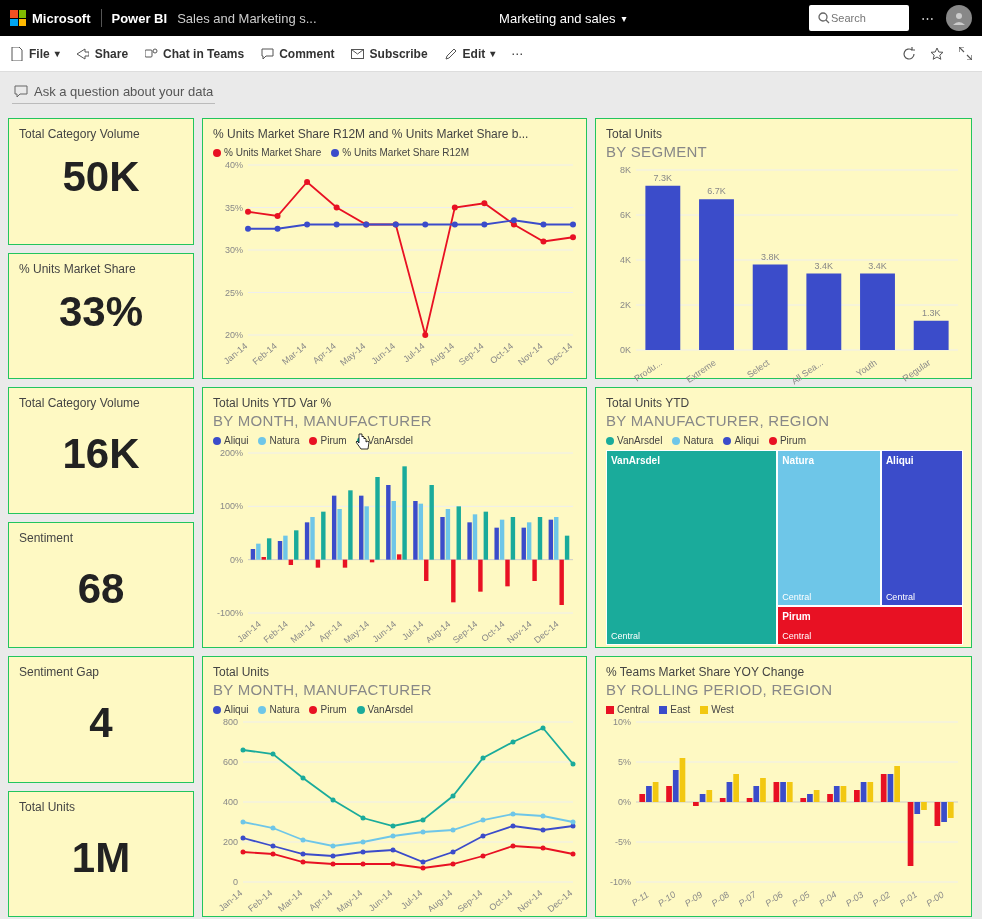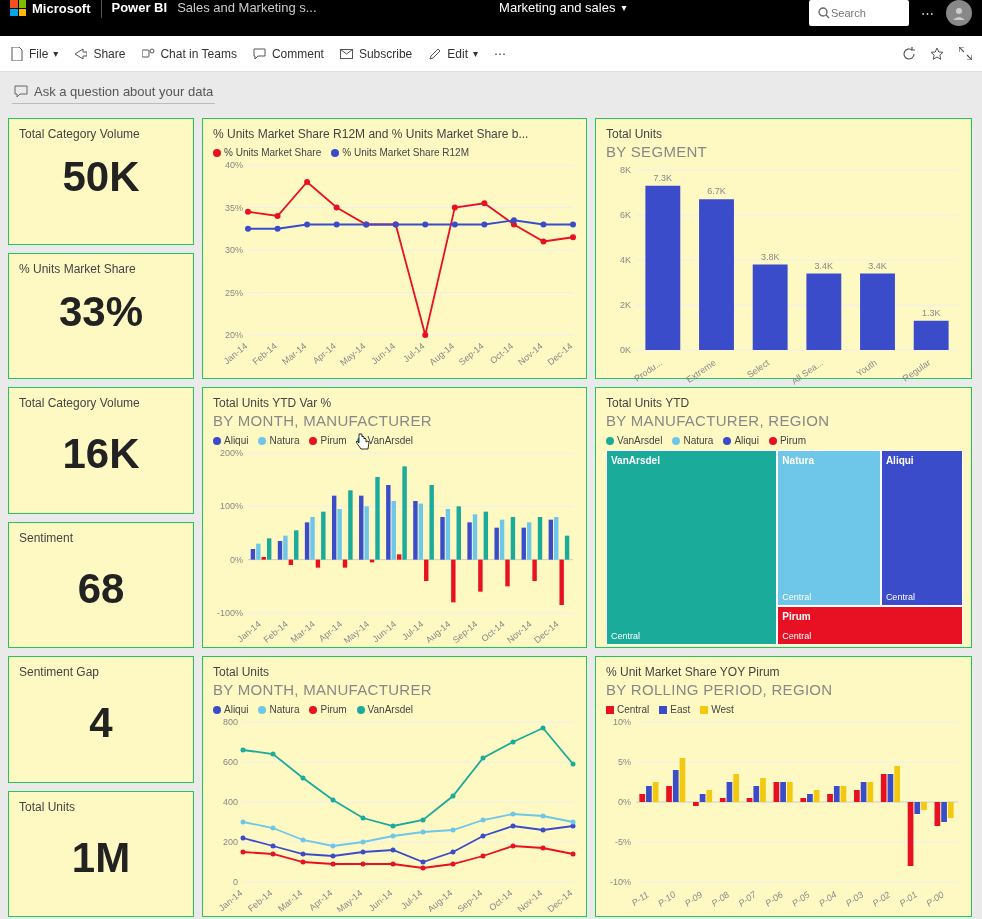--- a/index.html
+++ b/index.html
@@ -1,29 +1,29 @@
 <!DOCTYPE html>
 <html><head>
 <meta charset="utf-8">
 <style>
 * { box-sizing: border-box; margin: 0; padding: 0; }
 body { font-family: "Segoe UI", Arial, sans-serif; background: #eaeaea; width: 982px; height: 919px; overflow: hidden; }
-.topbar { background: #000; color: #fff; height: 36px; display: flex; align-items: flex-start; padding: 0 10px; font-size: 13px; }
+.topbar { background: #000; color: #fff; height: 36px; display: flex; align-items: center; padding: 0 10px; font-size: 13px; }
 .ms-logo { display: flex; align-items: center; gap: 6px; font-weight: 600; }
 .ms-squares { width: 16px; height: 16px; display: grid; grid-template-columns: 1fr 1fr; grid-template-rows: 1fr 1fr; gap: 1px; }
 .ms-squares > div:nth-child(1){background:#f25022}.ms-squares > div:nth-child(2){background:#7fba00}.ms-squares > div:nth-child(3){background:#00a4ef}.ms-squares > div:nth-child(4){background:#ffb900}
 .top-sep { width:1px; height:18px; background:#555; margin:0 10px; }
 .top-title { font-weight: 600; }
 .top-center { flex:1; display:flex; justify-content:center; }
 .top-dd { display:flex; align-items:center; gap:6px; cursor:pointer; }
 .search-box { background:#fff; color:#333; display:flex; align-items:center; height:26px; width:100px; padding:0 8px; font-size:12px; border-radius:2px; }
 .top-right { display:flex; align-items:center; gap:12px; }
 .avatar-circle { width:26px; height:26px; border-radius:50%; background:#888; display:flex; align-items:center; justify-content:center; }
 .toolbar { background:#fff; height:36px; display:flex; align-items:center; padding:0 10px; font-size:12px; color:#333; border-bottom:1px solid #ddd; gap:16px; }
-.toolbar .tb-item { display:flex; align-items:center; gap:5px; cursor:pointer; }
+.toolbar .tb-item { display:flex; align-items:center; gap:5px; cursor:pointer;font-weight:bold; }
 .toolbar-right { margin-left:auto; display:flex; gap:14px; }
 .qa-row { padding:8px 12px; background:#eaeaea; }
 .qa-box { display:inline-flex; align-items:center; gap:6px; font-size:13px; color:#555; padding:4px 2px; border-bottom:1px solid #bbb; }
 .grid { padding:6px 8px; display:flex; gap:8px; }
 .col { display:flex; flex-direction:column; gap:8px; }
 .col-left { width:186px; }
 .col-mid { width:385px; }
 .col-right { width:377px; }
 .tile { background:#fef9c3; border:1px solid #22c55e; padding:8px 10px; position:relative; }
 .tile-title { font-size:12px; color:#444; }
@@ -529,21 +529,21 @@
             <div style="font-weight:600">Aliqui</div>
             <div style="position:absolute;bottom:3px;left:4px;font-size:9px">Central</div>
           </div>
           <div style="position: absolute; left: 171.36px; top: 156px; width: 185.64px; height: 39px; background: rgb(232, 17, 35); border: 1px solid rgb(255, 255, 255); color: rgb(255, 255, 255); font-size: 10px; padding: 4px; overflow: hidden;">
             <div style="font-weight:600">Pirum</div>
             <div style="position:absolute;bottom:3px;left:4px;font-size:9px">Central</div>
           </div>
         </div>
     </div>
     <div class="tile" style="height:261px">
-      <div class="tile-title">% Unit Market Share YOY Pirum</div>
+      <div class="tile-title">% Teams Market Share YOY Change</div>
       <div class="tile-sub">BY ROLLING PERIOD, REGION</div>
       <div class="legend" id="leg-region">
           <span class="legend-item">
             <span class="sq" style="background:#e81123"></span>
             <span>Central</span>
           </span>
           <span class="legend-item">
             <span class="sq" style="background:#3b4cca"></span>
             <span>East</span>
           </span>

